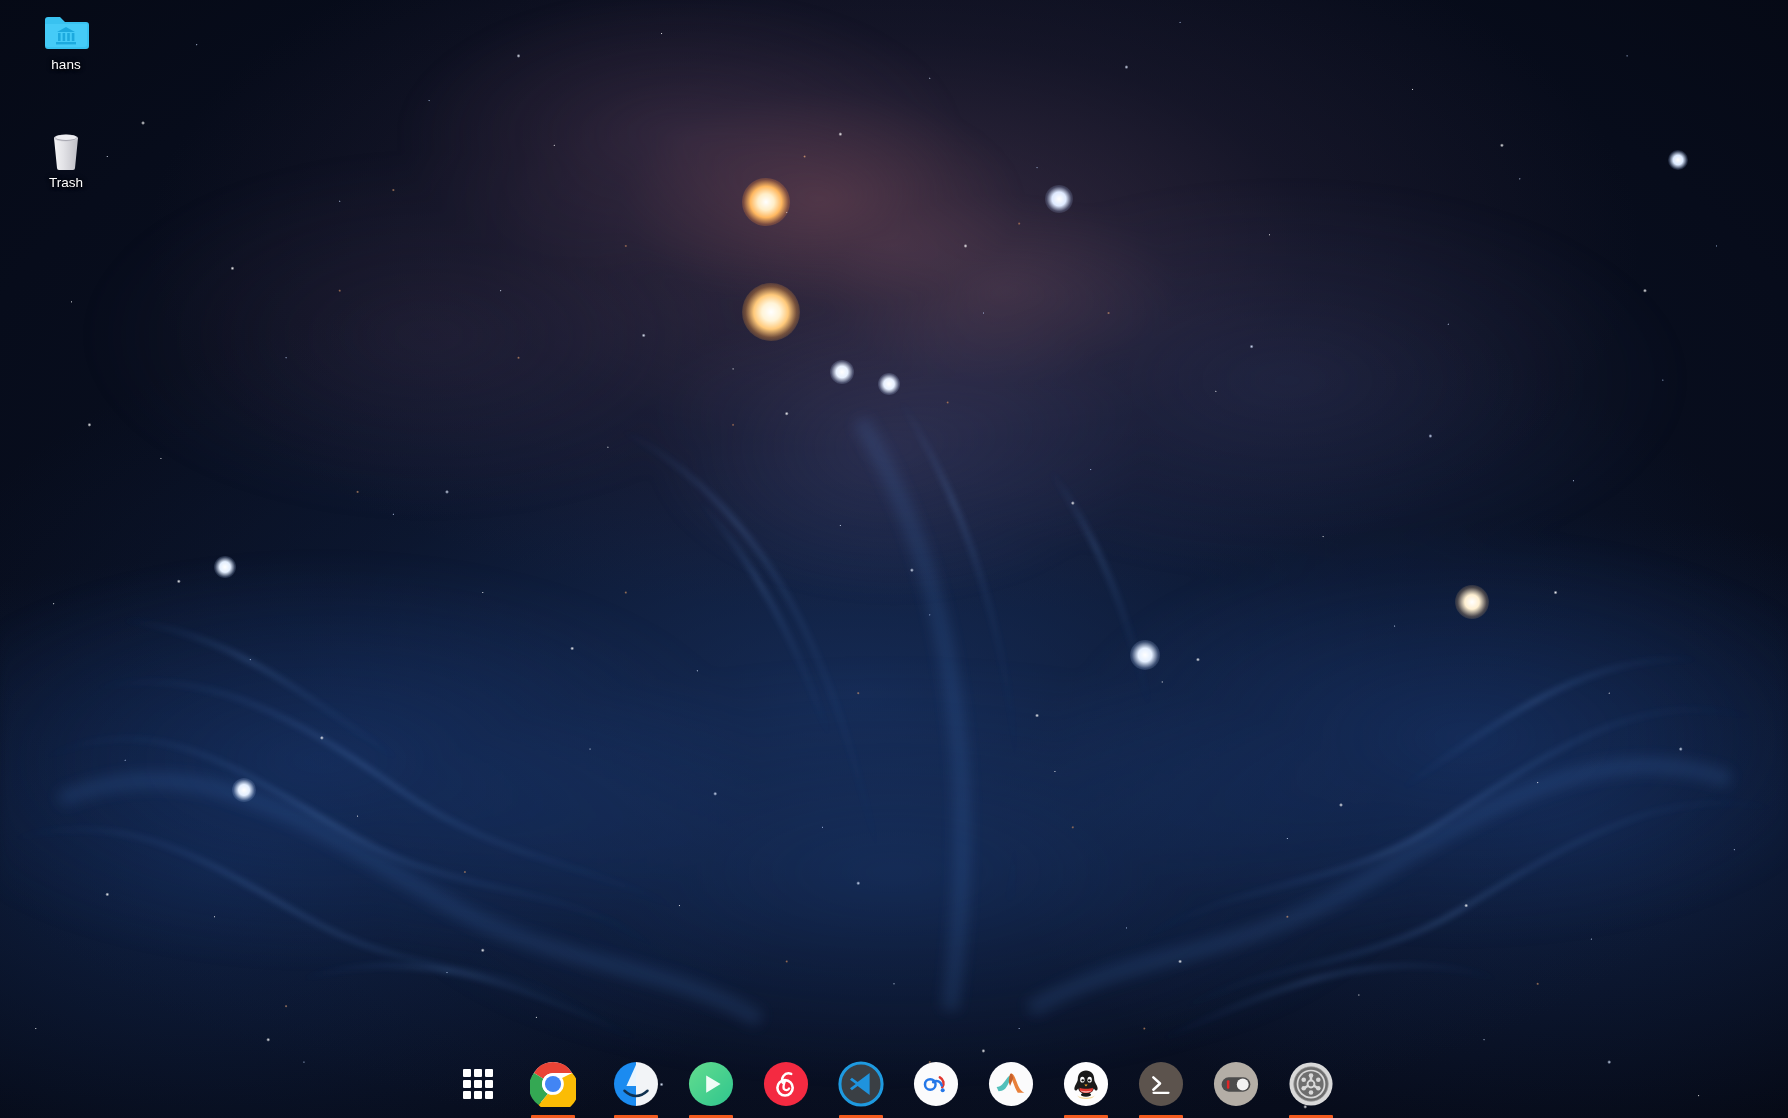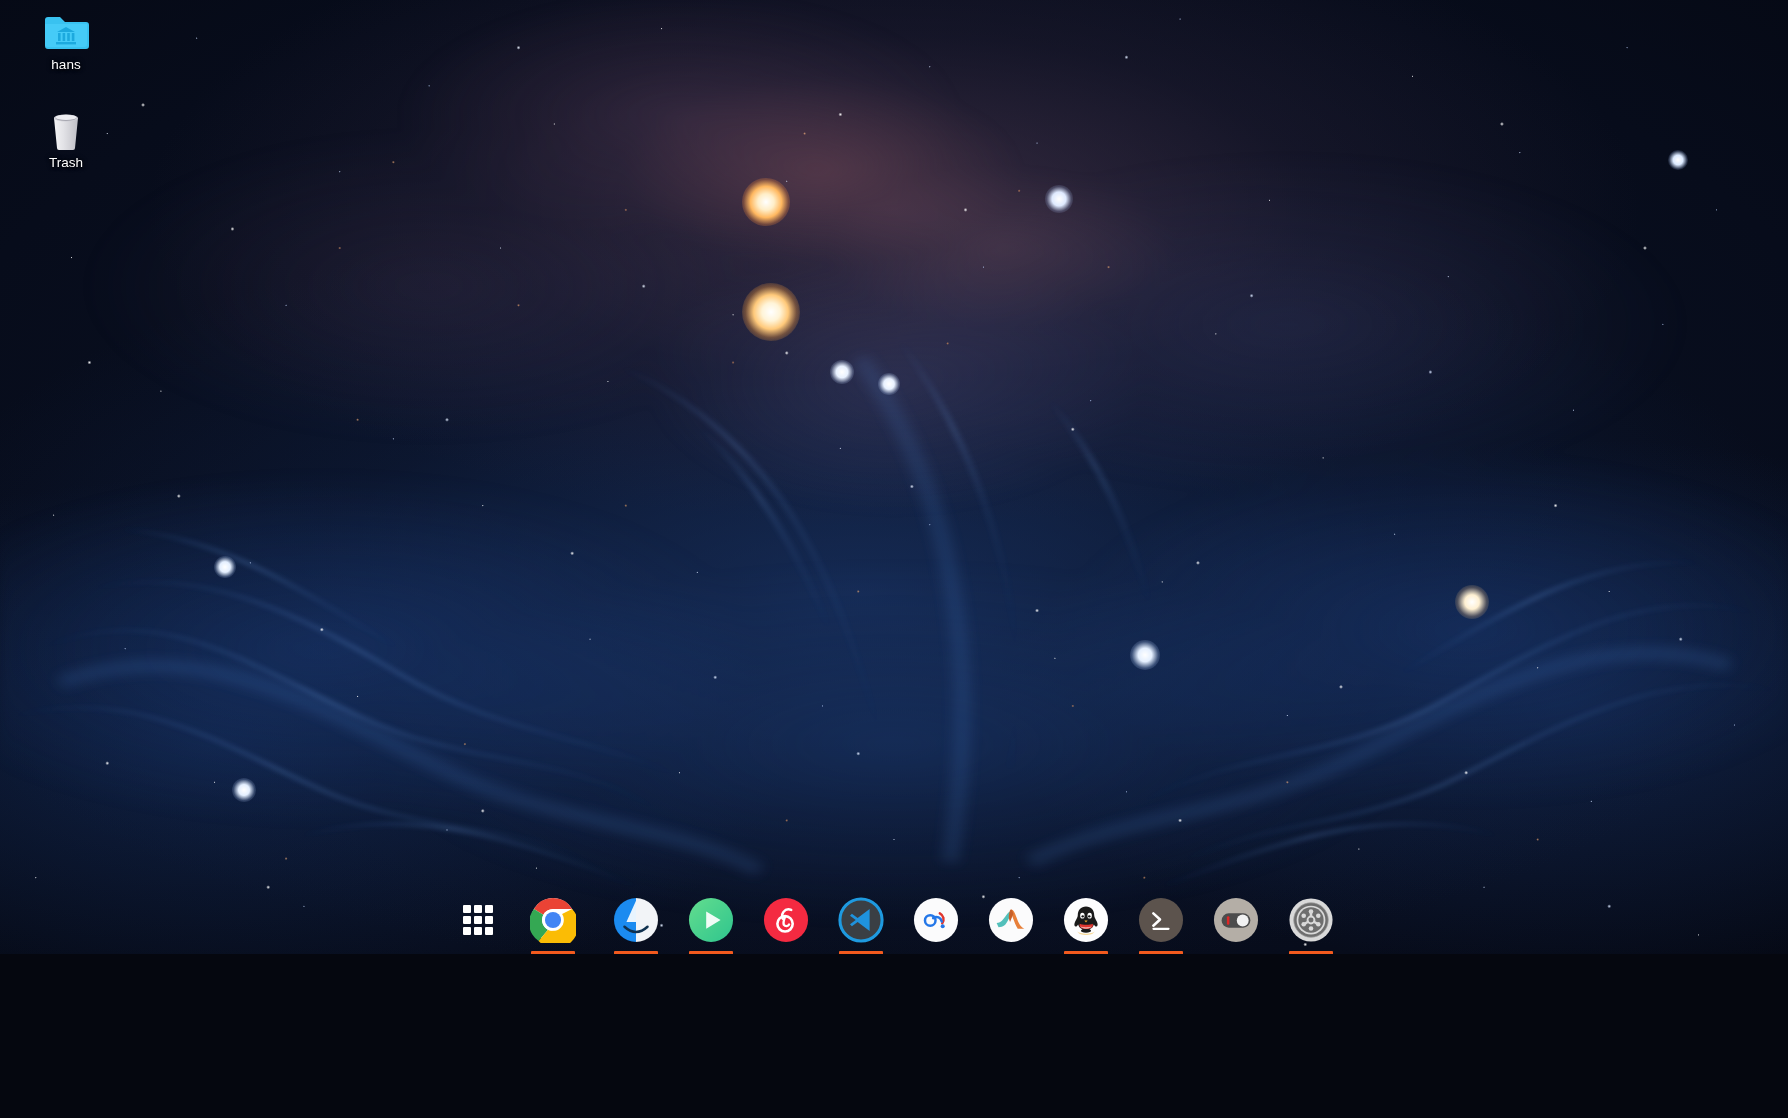--- a/index.html
+++ b/index.html
@@ -9,21 +9,21 @@
     width: 1788px;
     height: 1118px;
     overflow: hidden;
     background: #05070f;
     font-family: "Liberation Sans", sans-serif;
   }
 
   #desktop {
     position: relative;
     width: 1788px;
-    height: 954px;
+    height: 1118px;
     overflow: hidden;
     background: #04060d;
   }
 
   
   .wp-layer {
     position: absolute;
     inset: 0;
     pointer-events: none;
   }
@@ -334,21 +334,21 @@
           <rect x="19.6" y="21" width="2.6" height="8"></rect>
           <rect x="24.2" y="21" width="2.6" height="8"></rect>
           <rect x="28.8" y="21" width="2.6" height="8"></rect>
           <rect x="13" y="30" width="20" height="2.4"></rect>
         </g>
       </svg>
     </div>
     <div class="label">hans</div>
   </div>
 
-  <div class="desk-icon" style="left:24px; top:104px;">
+  <div class="desk-icon" style="left:24px; top:124px;">
     <div class="glyph">
       <svg width="36" height="42" viewBox="0 0 36 42" aria-hidden="true">
         <defs>
           <linearGradient id="trashg" x1="0" y1="0" x2="1" y2="0">
             <stop offset="0%" stop-color="#f4f4f6"></stop>
             <stop offset="40%" stop-color="#e2e2e6"></stop>
             <stop offset="100%" stop-color="#bfbfc6"></stop>
           </linearGradient>
         </defs>
         <path d="M6 8 L9 38 a2 2 0 0 0 2 2 h14 a2 2 0 0 0 2 -2 L30 8 z" fill="url(#trashg)"></path>

